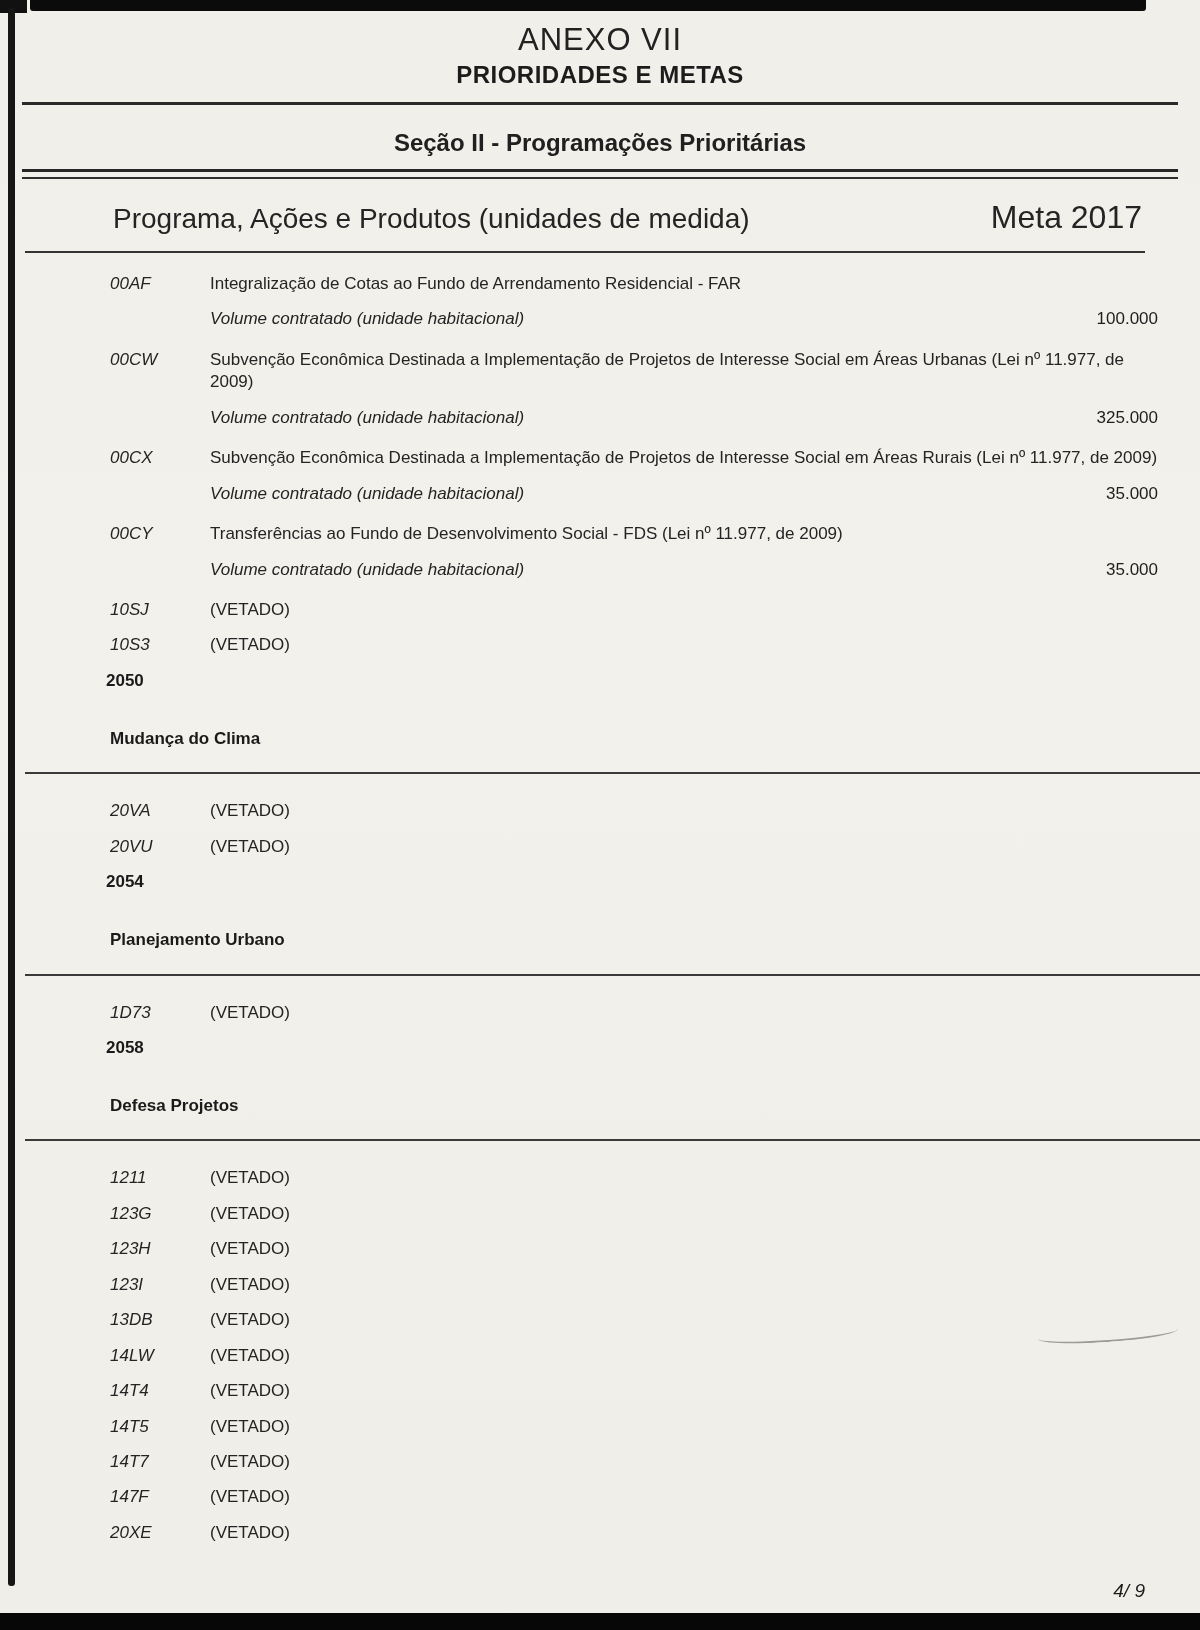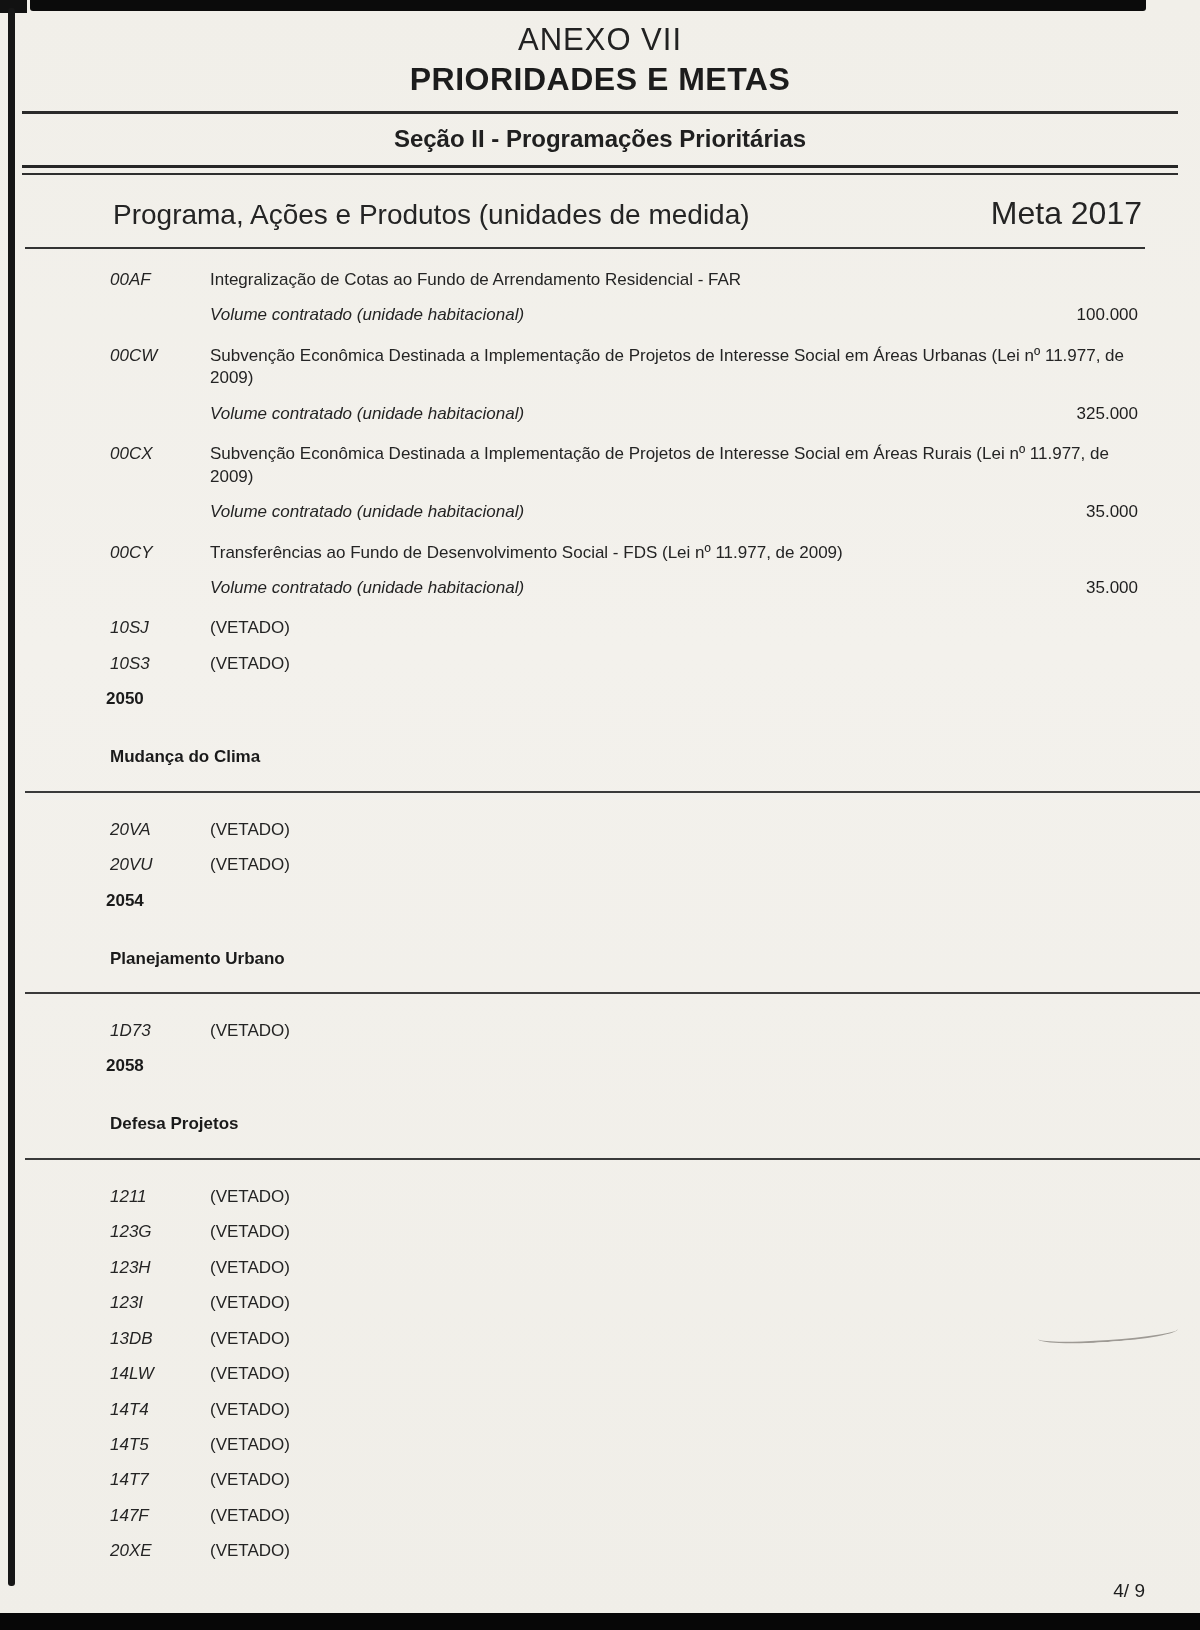--- a/index.html
+++ b/index.html
@@ -39,46 +39,46 @@
     border-bottom: 2px solid #8a8680; border-radius: 50%;
     transform: rotate(-4deg); opacity: .8;
   }
 
   
   .header { padding-top: 22px; }
   .title-line1 {
     text-align: center; font-size: 31px; font-weight: 400; letter-spacing: 1px; color: #222;
   }
   .title-line2 {
-    text-align: center; font-size: 32px; font-weight: 700; letter-spacing: .5px;
+    text-align: center; font-size: 24px; font-weight: 700; letter-spacing: .5px;
     margin-top: 3px; color: #1c1c1c;
   }
   .rule-single {
     border-top: 3px solid #2a2a2a; margin: 13px 22px 0 22px; height: 0;
   }
   .section-title {
-    text-align: center; font-size: 24px; font-weight: 700; margin-top: 11px; color: #202020;
+    text-align: center; font-size: 24px; font-weight: 700; margin-top: 24px; color: #202020;
   }
   .rule-double {
     margin: 12px 22px 0 22px; height: 5px;
     border-top: 3px solid #262626; border-bottom: 2px solid #2e2e2e;
   }
   .col-header {
     display: flex; justify-content: space-between; align-items: baseline;
     margin-top: 20px; padding: 0 58px 0 105px;
   }
   .col-header .left { font-size: 28px; color: #242424; margin-left: 8px; }
   .col-header .right { font-size: 32px; color: #242424; }
   .rule-under-header {
     border-top: 2px solid #333; margin: 15px 55px 0 25px; height: 0;
   }
 
   
   .rows {
-    margin-top: 20px; padding-left: 110px; padding-right: 62px;
+    margin-top: 20px; padding-left: 110px; padding-right: 42px;
     font-size: 17px; line-height: 1.32;
   }
   .row { display: flex; align-items: flex-start; }
   .action-row { margin-bottom: 13px; }
   .action-row .code {
     width: 100px; flex: 0 0 100px; font-style: italic; color: #242424;
   }
   .action-row .desc { flex: 1; color: #242424; }
 
   .product-row { margin-bottom: 18px; }
@@ -89,21 +89,21 @@
   .program-row { margin-top: 4px; font-weight: 700; color: #1a1a1a; flex-direction: column; }
   .program-row .pcode { width: 58px; flex: 0 0 58px; margin-left: -4px; }
   .program-row .pname { flex: 1; }
   .program-rule {
     border-top: 2px solid #3a3a3a; height: 0;
     margin: 22px -85px 26px -85px;
   }
 
   
   .page-number {
-    position: absolute; right: 55px; bottom: 28px; font-size: 19px; color: #1c1c1c;
+    position: absolute; right: 55px; bottom: 28px; font-size: 19px; color: #1c1c1c; font-style: italic;
   }
 </style>
 </head>
 <body>
 
 <div class="page">
 
   <div class="scan-top-bar"></div>
   <div class="scan-corner-mark"></div>
   <div class="scan-left-edge"></div>

